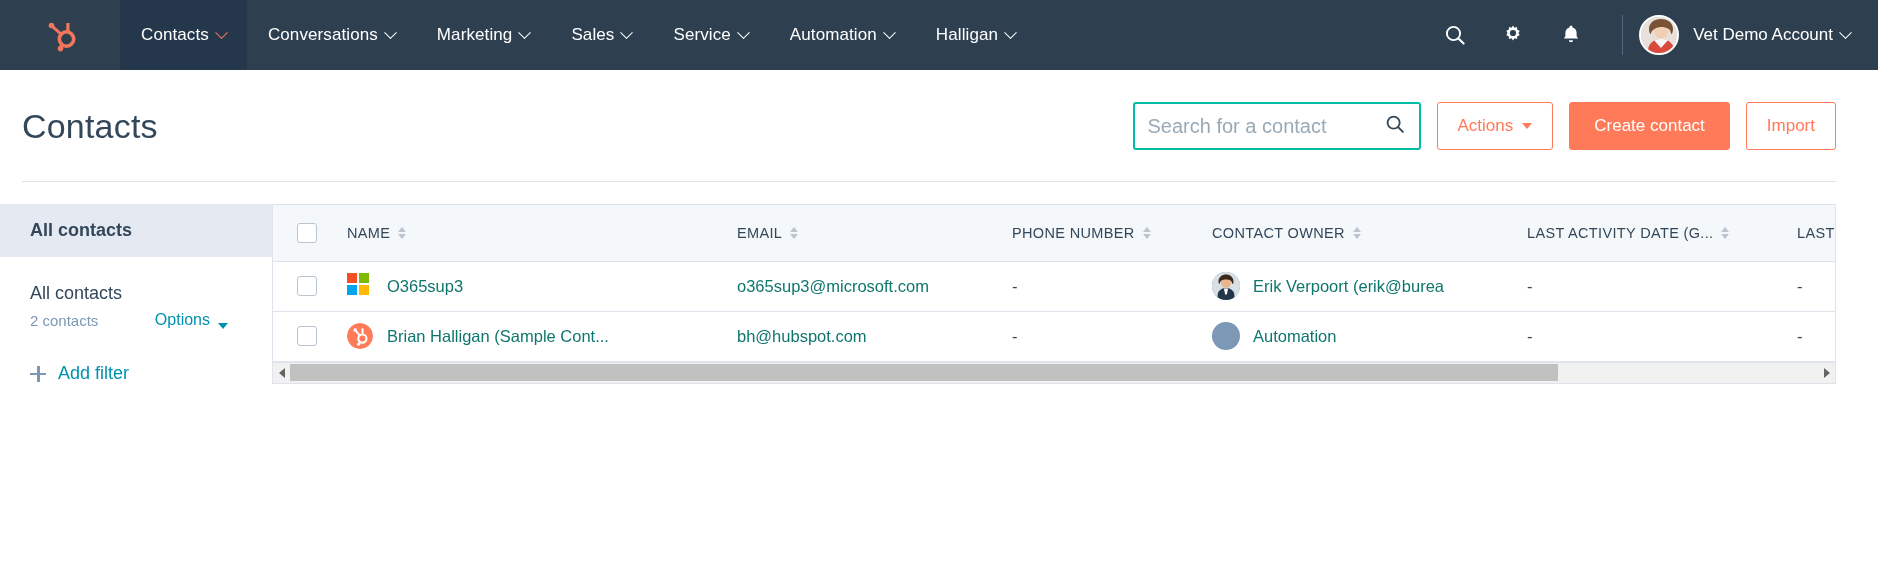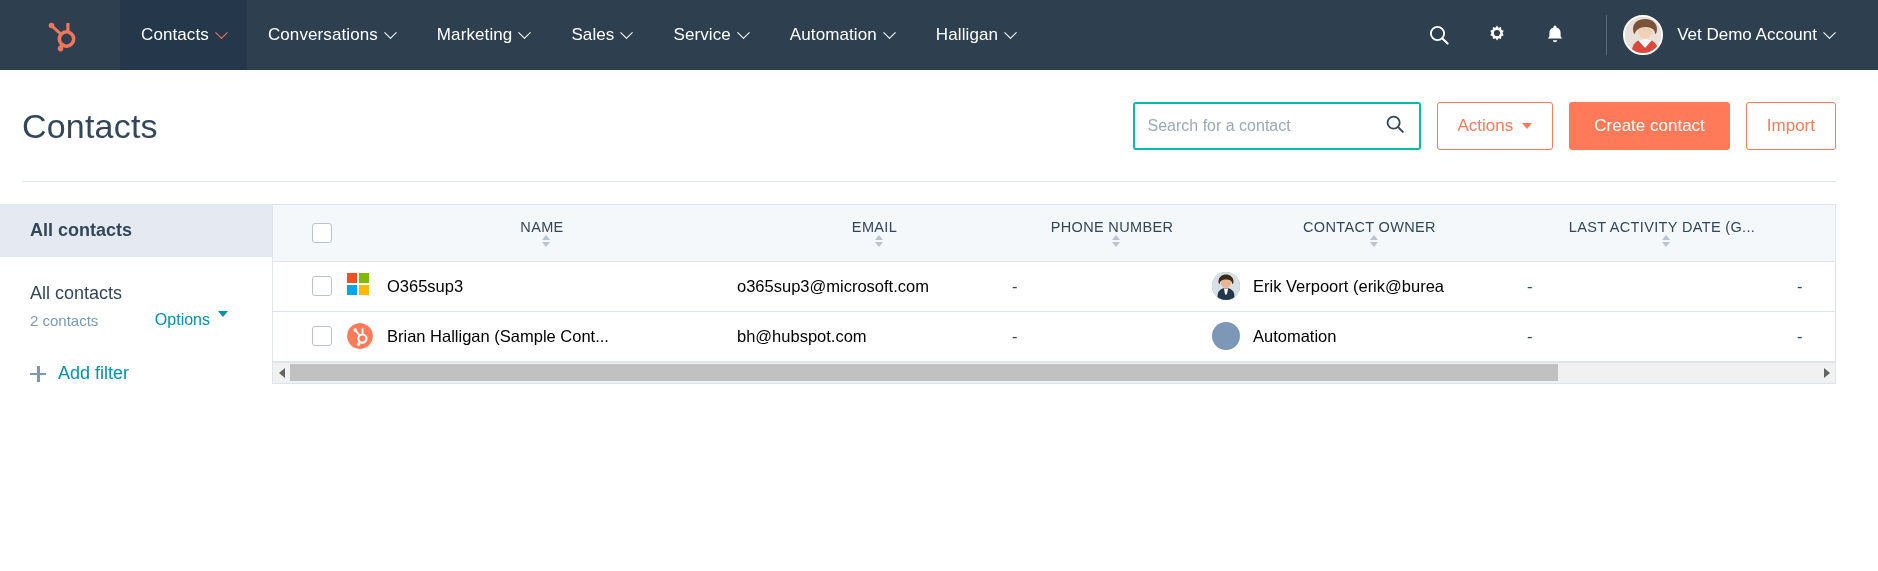--- a/index.html
+++ b/index.html
@@ -53,21 +53,21 @@
   }
   .nav-item.active .nav-caret {
     border-right-color: #f2765b;
     border-bottom-color: #f2765b;
   }
 
   .nav-right {
     margin-left: auto;
     display: flex;
     align-items: center;
-    padding-right: 44px;
+    padding-right: 28px;
   }
   .nav-icon-btn {
     width: 58px; height: 70px;
     display: flex; align-items: center; justify-content: center;
     cursor: pointer;
   }
   .nav-divider {
     width: 1px; height: 40px;
     background: #55697f;
     margin: 0 16px 0 22px;
@@ -111,21 +111,21 @@
   .search-box {
     position: relative;
     width: 288px; height: 48px;
     border: 2px solid #00bda5;
     border-radius: 3px;
     display: flex; align-items: center;
     background: #fff;
   }
   .search-input {
     border: 0; outline: none;
-    font-size: 16px;
+    font-size: 20px;
     color: #33475b;
     background: transparent;
     padding: 0 40px 0 13px;
     width: 100%; height: 100%;
     font-family: "Liberation Sans", sans-serif;
   }
   .search-input::placeholder { color: #99a9b5; }
   .search-ico {
     position: absolute; right: 13px; top: 50%;
     transform: translateY(-50%);
@@ -201,21 +201,21 @@
   .side-filter-title { font-size: 18px; color: #33475b; }
   .side-filter-sub {
     display: flex; align-items: center;
     margin-top: 7px;
     width: 198px;
   }
   .side-count { font-size: 15px; color: #7c98b6; }
   .side-options {
     margin-left: auto;
     font-size: 16px; color: #0091ae; cursor: pointer;
-    display: inline-flex; align-items: flex-start;
+    display: inline-flex; align-items: flex-end;
   }
   .opt-caret {
     display: inline-block;
     margin-left: 8px;
     width: 0; height: 0;
     border-left: 5px solid transparent;
     border-right: 5px solid transparent;
     border-top: 6px solid #0091ae;
   }
   .side-addfilter {
@@ -253,21 +253,21 @@
     font-size: 14.5px;
     color: #33475b;
     font-weight: normal;
     text-align: left;
     letter-spacing: .35px;
     border-bottom: 1px solid #dfe3eb;
     padding: 0;
     vertical-align: middle;
     white-space: nowrap;
   }
-  .th-inner { display: flex; align-items: center; flex-direction: column; }
+  .th-inner { display: flex; align-items: center; }
   .sort-ico {
     display: inline-flex;
     flex-direction: column;
     margin-left: 8px;
     gap: 2px;
   }
   .sort-ico i {
     display: block; width: 0; height: 0;
     border-left: 4.5px solid transparent;
     border-right: 4.5px solid transparent;
@@ -307,21 +307,21 @@
   .name-cell { display: flex; align-items: center; }
   .row-avatar {
     width: 26px; height: 26px;
     flex: 0 0 26px;
     margin-right: 14px;
     border-radius: 50%;
     overflow: hidden;
     position: relative;
   }
   .row-avatar.square { border-radius: 0; }
-  .link { color: #000000; cursor: pointer; }
+  .link { color: #0f766e; cursor: pointer; }
   .dash { color: #33475b; }
 
   .ms-logo { display: block; width: 22px; height: 22px; }
   .owner-cell { display: flex; align-items: center; }
   .owner-av {
     width: 28px; height: 28px; flex: 0 0 28px;
     border-radius: 50%;
     margin-right: 13px;
     overflow: hidden;
     background: #7c98b6;

